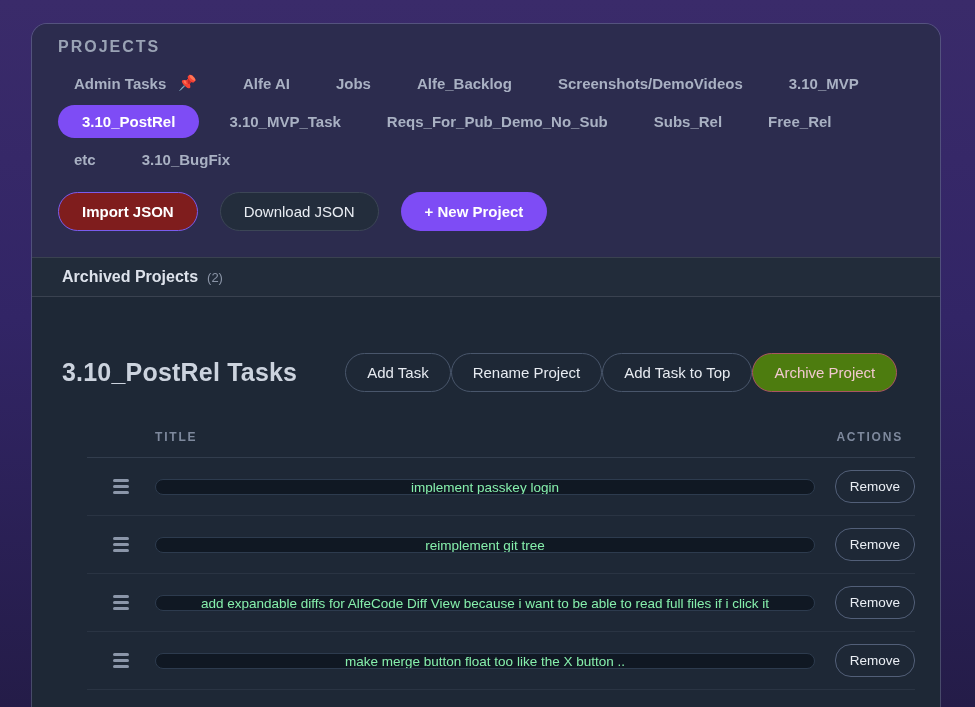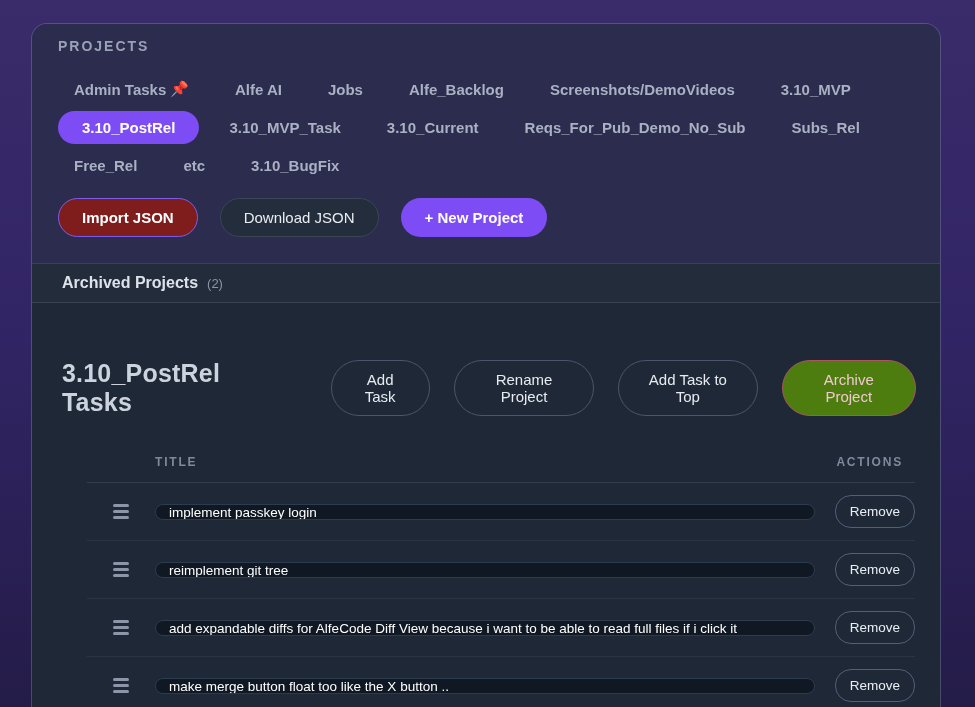--- a/index.html
+++ b/index.html
@@ -13,28 +13,28 @@
     position:absolute; left:31px; top:23px; width:910px; height:684px;
     border:1px solid rgba(130,150,160,0.38);
     border-bottom:none;
     border-radius:16px 16px 0 0;
     overflow:hidden;
     display:flex; flex-direction:column;
   }
   
   .projects { background:#2c2c4e; padding:14px 26px 0 26px; }
   .projects-label {
-    font-size:14px; font-weight:700; letter-spacing:2px; color:#9aa3b5;
-    text-transform:uppercase; margin-bottom:18px;
+    font-size:16px; font-weight:700; letter-spacing:2px; color:#9aa3b5;
+    text-transform:uppercase; margin-bottom:10px;
   }
   .tabs { display:flex; flex-wrap:wrap; align-items:center; column-gap:14px; row-gap:5px; }
   .tab {
     font-size:15px; font-weight:600; color:#a9b1c3;
     padding:8px 16px; border-radius:999px; cursor:pointer; white-space:nowrap;
-    display:inline-flex; align-items:center; gap:4px;
+    display:inline-flex; align-items:center; gap:12px;
   }
   .tab.selected { background:#7e4cf5; color:#ffffff; font-weight:700; padding:8px 24px; }
   .pin { font-size:15px; }
   .proj-buttons { display:flex; gap:22px; margin-top:16px; padding-bottom:26px; }
   .pill {
     border-radius:999px; font-size:15px; cursor:pointer;
     padding:10px 23px; border:1px solid transparent;
     font-family:"Liberation Sans", sans-serif;
   }
   .btn-import { background:#7f1d1d; border-color:#7a5ced; color:#ffffff; font-weight:700; }
@@ -44,21 +44,21 @@
   .archived {
     background:#222c3a; border-top:1px solid #3a4250; border-bottom:1px solid #3a4250;
     padding:10px 30px; display:flex; align-items:baseline; gap:9px; cursor:pointer;
   }
   .archived-label { font-size:16px; font-weight:700; color:#dde2eb; }
   .archived-count { font-size:13px; color:#8a94a6; }
   
   .tasks { background:#1e2836; flex:1; padding:56px 24px 0 30px; }
   .tasks-header { display:flex; align-items:center; }
   .tasks-title { font-size:25px; font-weight:800; color:#ccd3de; letter-spacing:0.2px; }
-  .tasks-buttons { display:flex; gap:24px; margin-left:48px; }
+  .tasks-buttons { display:flex; margin-left:48px; }
   .btn-outline {
     background:transparent; border-color:#49566b; color:#e7ebf1;
     padding:10px 21px; font-weight:500;
   }
   .btn-danger { background:#4d7c0f; border-color:#aa5560; color:#f1c9ce; }
   
   .task-table { margin:38px 1px 0 25px; }
   .thead {
     display:flex; padding-bottom:13px; border-bottom:1px solid #323d4d;
   }
@@ -67,22 +67,22 @@
   .th-actions { width:100px; text-align:right; padding-right:12px; }
   .row {
     display:flex; align-items:center; height:58px; border-bottom:1px solid #2a3443;
   }
   .handle-col { width:68px; display:flex; justify-content:center; cursor:grab; }
   .handle { display:flex; flex-direction:column; gap:3px; }
   .handle i { display:block; width:16px; height:3px; background:#8b96a9; border-radius:1.5px; }
   .title-col { flex:1; }
   .task-input {
     width:100%; height:16px; background:#101823; border:1px solid #2d3b4e;
-    border-radius:8px; color:#ffffff; font-size:13.5px; padding:0 13px;
-    font-family:"Liberation Sans", sans-serif; outline:none;
+    border-radius:8px; color:#86efac; font-size:13.5px; padding:0 13px;
+    font-family:"Liberation Sans", sans-serif; outline:none;text-align:center;
   }
   .actions-col { width:100px; display:flex; justify-content:flex-end; }
   .btn-remove {
     background:transparent; border:1px solid #525f78; border-radius:16px;
     color:#eaeef4; font-size:13.5px; padding:8px 14px; cursor:pointer;
     font-family:"Liberation Sans", sans-serif;
   }
 </style>
 </head>
 <body>
@@ -97,21 +97,20 @@
           <span>Admin Tasks</span>
           <span class="pin">📌</span>
         </span>
       <span class="tab">Alfe AI</span>
       <span class="tab">Jobs</span>
       <span class="tab">Alfe_Backlog</span>
       <span class="tab">Screenshots/DemoVideos</span>
       <span class="tab">3.10_MVP</span>
       <span class="tab selected">3.10_PostRel</span>
       <span class="tab">3.10_MVP_Task</span>
-      <span class="tab">3.10_Current</span>
       <span class="tab">Reqs_For_Pub_Demo_No_Sub</span>
       <span class="tab">Subs_Rel</span>
       <span class="tab">Free_Rel</span>
       <span class="tab">etc</span>
       <span class="tab">3.10_BugFix</span>
     </div>
 
     <div class="proj-buttons">
       <button class="pill btn-import">Import JSON</button>
       <button class="pill btn-download">Download JSON</button>

